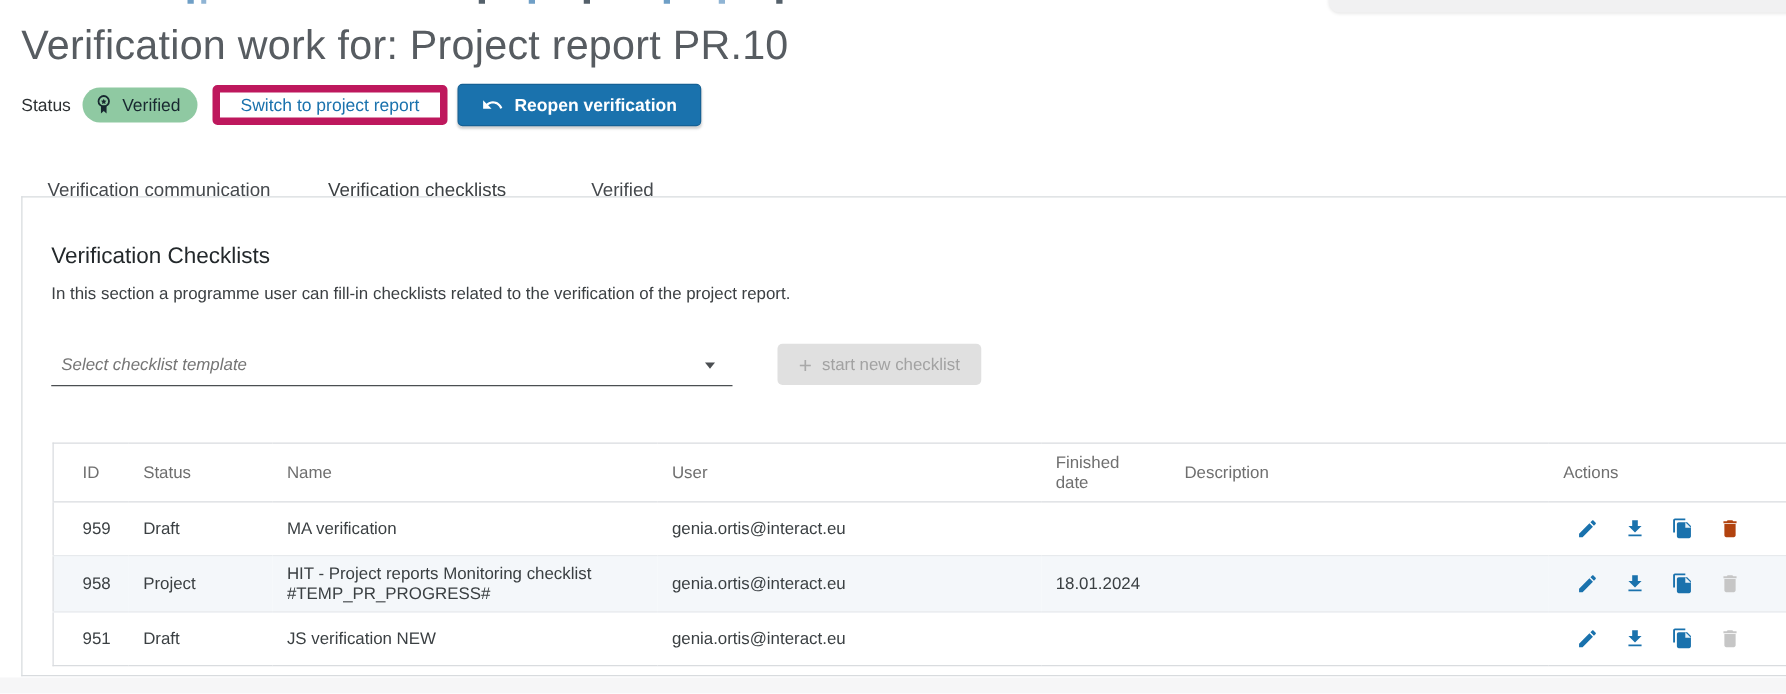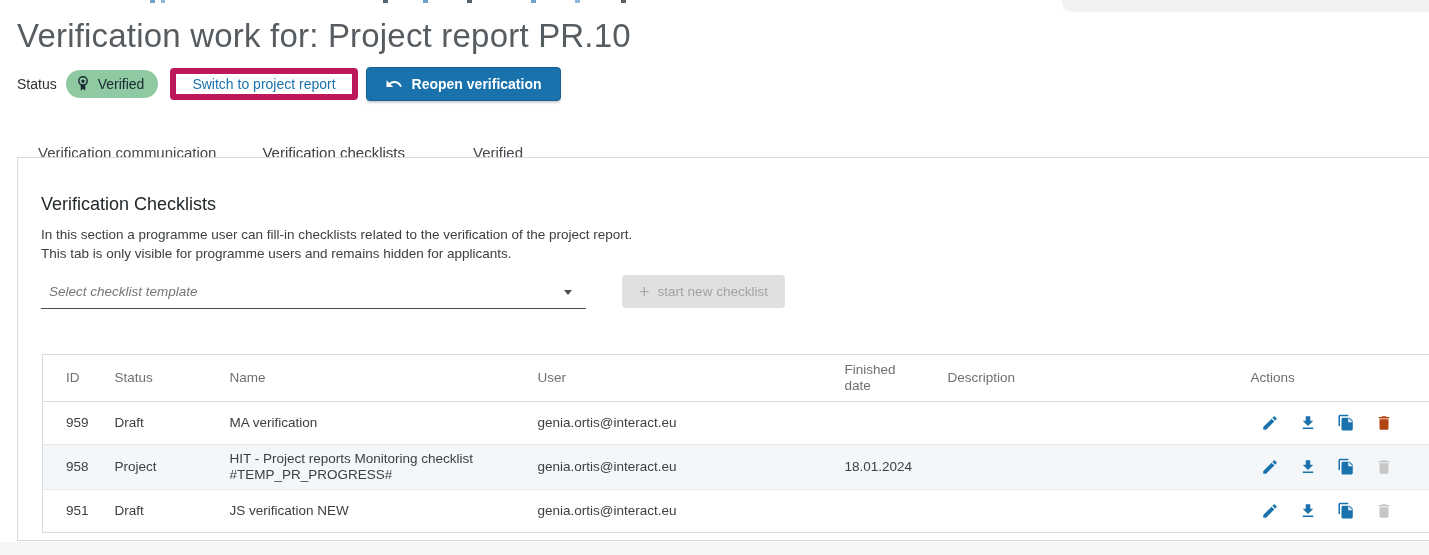--- a/index.html
+++ b/index.html
@@ -119,21 +119,20 @@
 
   <div class="tabs">
     <div class="tab">Verification communication</div>
     <div class="tab active">Verification checklists</div>
     <div class="tab last">Verified</div>
   </div>
 
   <div class="panel">
     <h2>Verification Checklists</h2>
     <p class="desc l1">In this section a programme user can fill-in checklists related to the verification of the project report.</p>
-    <p class="desc l2">This tab is only visible for programme users and remains hidden for applicants.</p>
 
     <div class="select-row">
       <div class="tpl-select">
         <span class="ph">Select checklist template</span>
         <span class="caret"></span>
       </div>
       <button class="btn-disabled" disabled="">
         <span class="plus">+</span>
         <span>start new checklist</span>
       </button>

